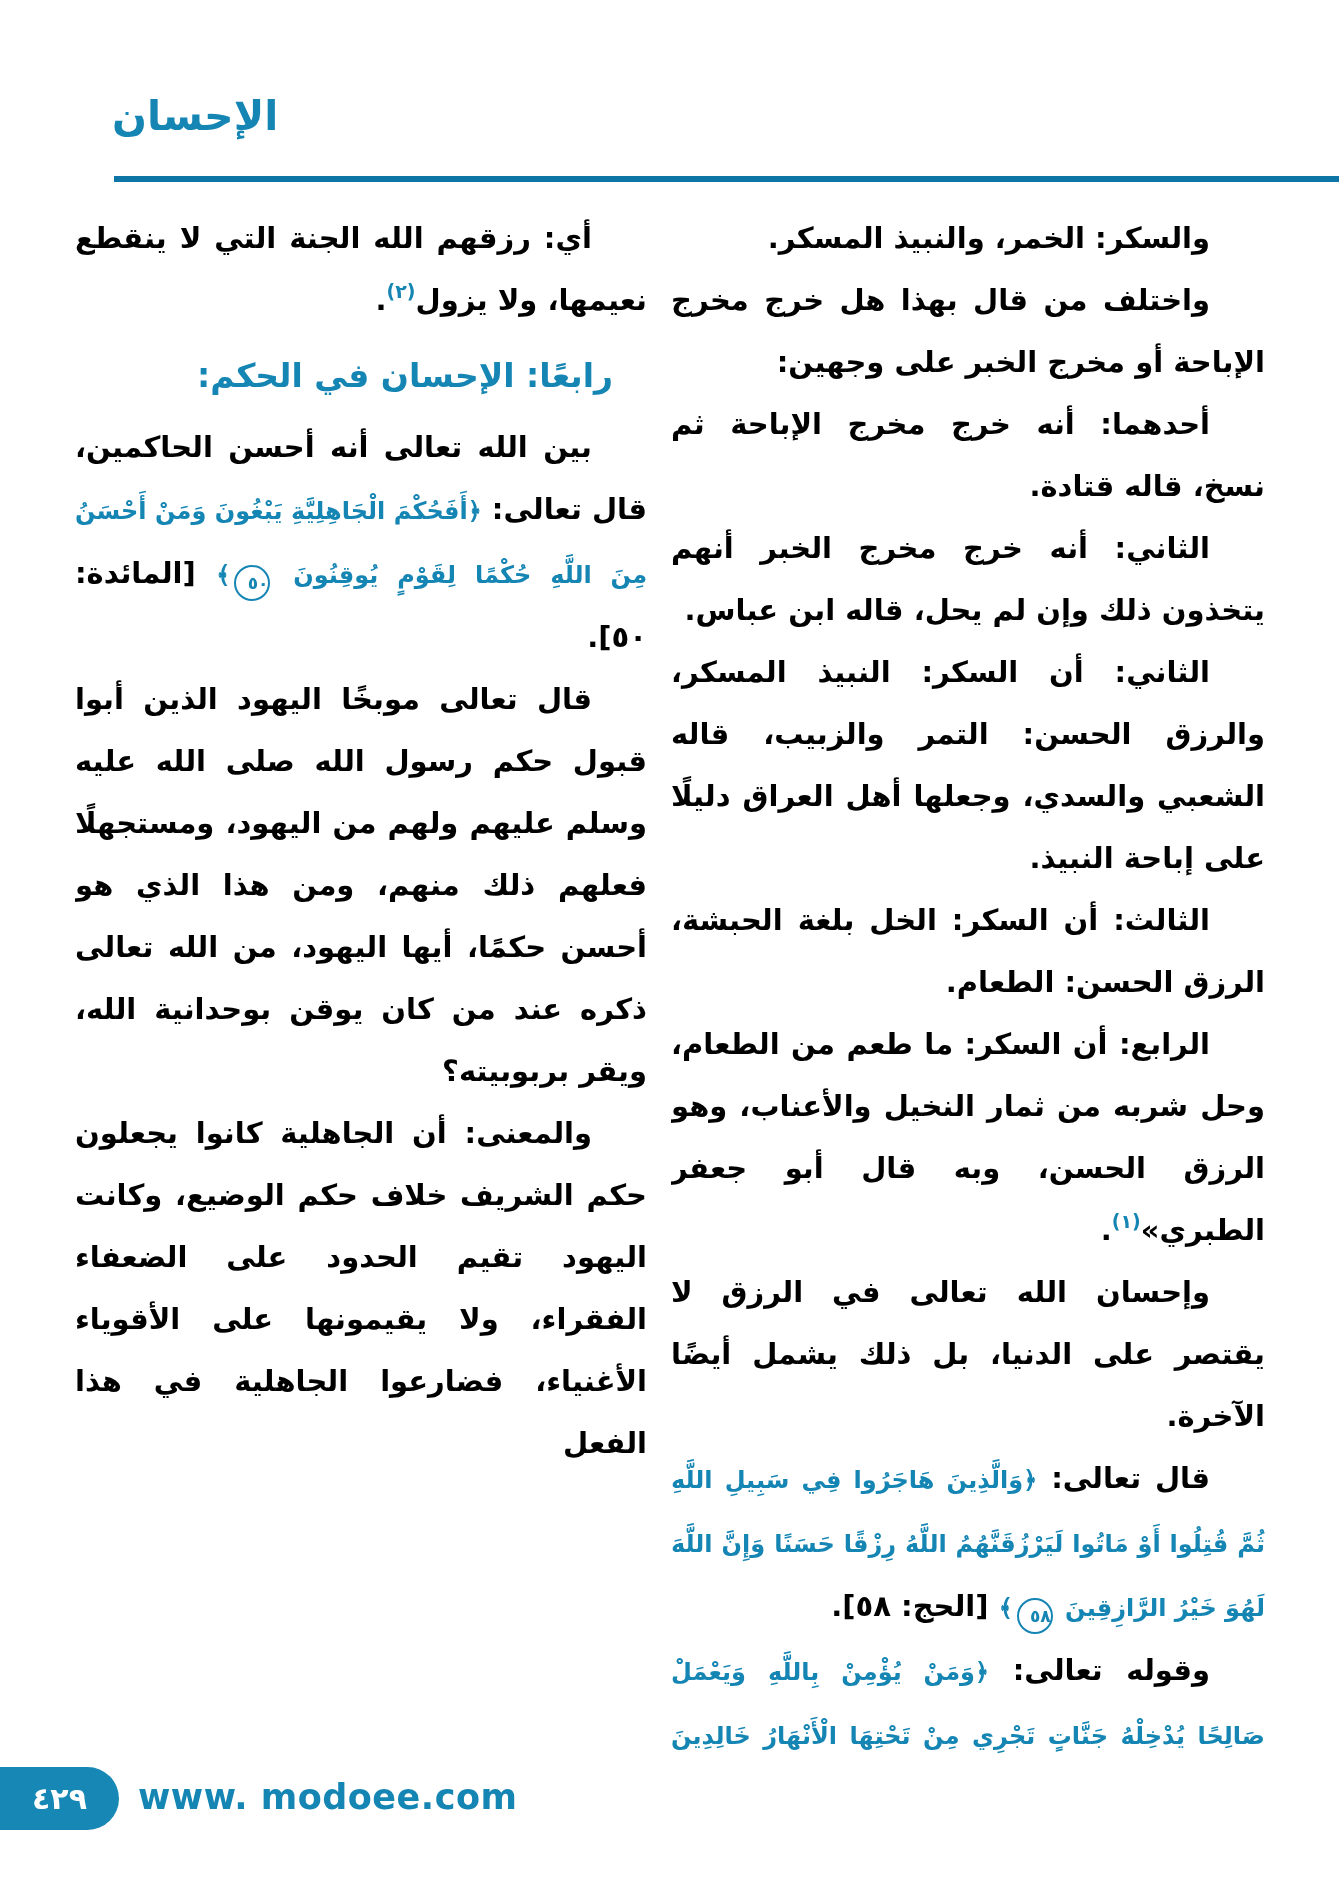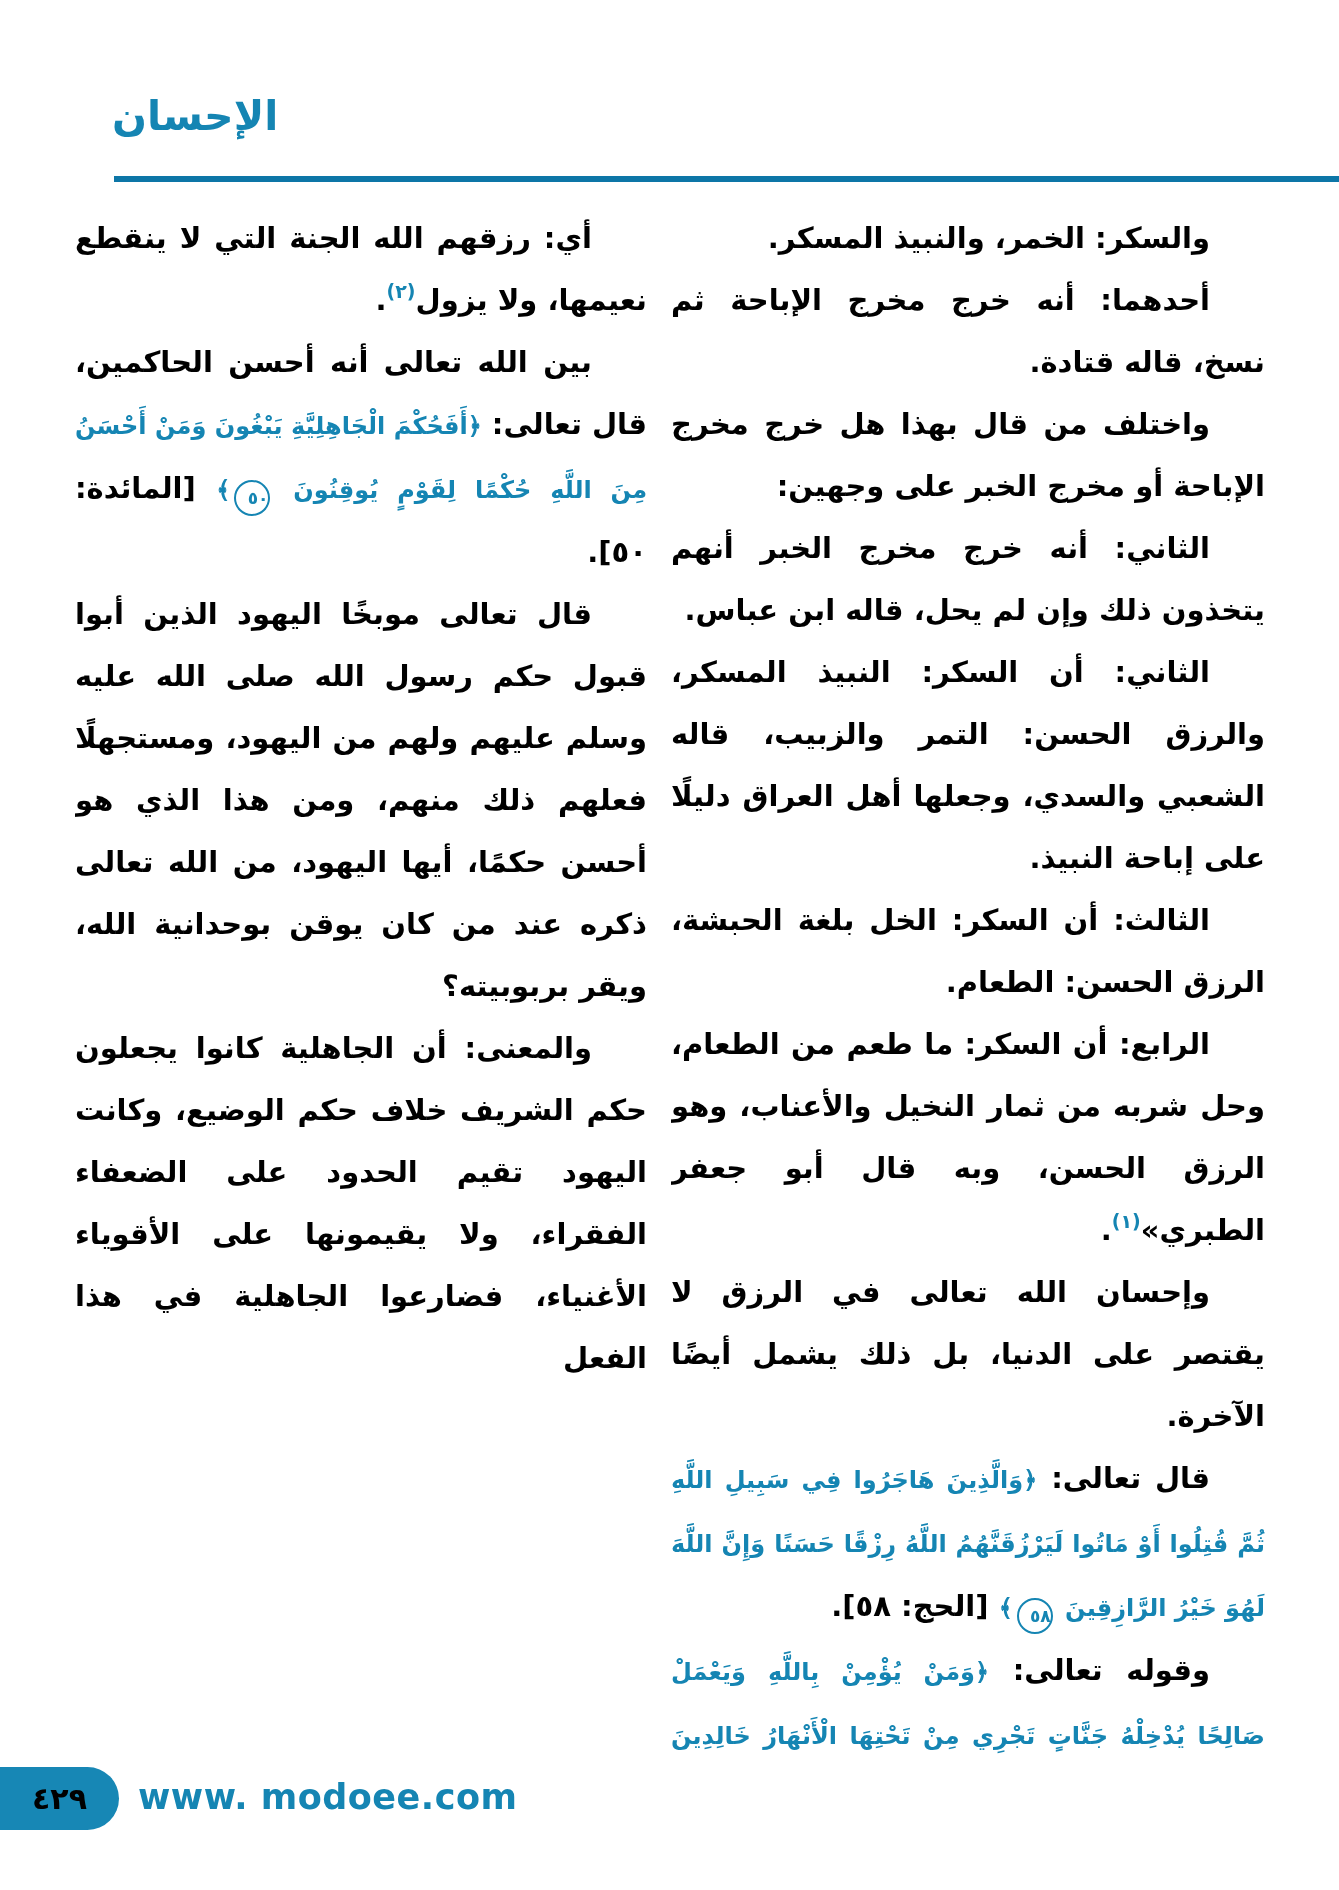--- a/index.html
+++ b/index.html
@@ -71,21 +71,21 @@
     text-indent:0;
     vertical-align:-6px;
     margin:0 4px;
   }
   
   .page-number-badge{
     position:absolute;left:0;top:1767px;
     width:119px;height:63px;
     background:var(--badge);
     border-radius:0 32px 32px 0;
-    color:#000000;
+    color:#ffffff;
     font-size:30px;font-weight:bold;
     text-align:center;line-height:63px;
     direction:rtl;letter-spacing:5px;
   }
   .website-url{
     position:absolute;left:132px;top:1777px;
     color:var(--accent);
     font-size:35px;font-weight:bold;
     letter-spacing:0.5px;
     margin-left:6px;
@@ -98,36 +98,37 @@
 
   <div class="page-title">الإحسان</div>
 
   <div class="header-rule"></div>
 
   <div class="columns">
 
     <section class="col col-right">
       <div>
           <p class="para"><span class="seg body">والسكر: الخمر، والنبيذ المسكر.</span></p>
+          <p class="para"><span class="seg body">واختلف من قال بهذا هل خرج مخرج الإباحة أو مخرج الخبر على وجهين:</span></p>
           <p class="para"><span class="seg body">أحدهما: أنه خرج مخرج الإباحة ثم نسخ، قاله قتادة.</span></p>
-          <p class="para"><span class="seg body">واختلف من قال بهذا هل خرج مخرج الإباحة أو مخرج الخبر على وجهين:</span></p>
           <p class="para"><span class="seg body">الثاني: أنه خرج مخرج الخبر أنهم يتخذون ذلك وإن لم يحل، قاله ابن عباس.</span></p>
           <p class="para"><span class="seg body">الثاني: أن السكر: النبيذ المسكر، والرزق الحسن: التمر والزبيب، قاله الشعبي والسدي، وجعلها أهل العراق دليلًا على إباحة النبيذ.</span></p>
           <p class="para"><span class="seg body">الثالث: أن السكر: الخل بلغة الحبشة، الرزق الحسن: الطعام.</span></p>
           <p class="para"><span class="seg body">الرابع: أن السكر: ما طعم من الطعام، وحل شربه من ثمار النخيل والأعناب، وهو الرزق الحسن، وبه قال أبو جعفر الطبري»</span><span class="seg marker">(١)</span><span class="seg body">.</span></p>
           <p class="para"><span class="seg body">وإحسان الله تعالى في الرزق لا يقتصر على الدنيا، بل ذلك يشمل أيضًا الآخرة.</span></p>
           <p class="para"><span class="seg body">قال تعالى: </span><span class="seg quran">﴿وَالَّذِينَ هَاجَرُوا فِي سَبِيلِ اللَّهِ ثُمَّ قُتِلُوا أَوْ مَاتُوا لَيَرْزُقَنَّهُمُ اللَّهُ رِزْقًا حَسَنًا وَإِنَّ اللَّهَ لَهُوَ خَيْرُ الرَّازِقِينَ </span><span class="seg ayah">٥٨</span><span class="seg quran">﴾</span><span class="seg body"> [الحج: ٥٨].</span></p>
           <p class="para"><span class="seg body">وقوله تعالى: </span><span class="seg quran">﴿وَمَنْ يُؤْمِنْ بِاللَّهِ وَيَعْمَلْ صَالِحًا يُدْخِلْهُ جَنَّاتٍ تَجْرِي مِنْ تَحْتِهَا الْأَنْهَارُ خَالِدِينَ فِيهَا أَبَدًا قَدْ أَحْسَنَ اللَّهُ لَهُ رِزْقًا </span></p>
         </div>
 
     </section>
 
     <section class="col col-left">
       <div>
           <p class="para"><span class="seg body">أي: رزقهم الله الجنة التي لا ينقطع نعيمها، ولا يزول</span><span class="seg marker">(٢)</span><span class="seg body">.</span></p>
+          <p class="para heading"><span class="seg heading-text">رابعًا: الإحسان في الحكم:</span></p>
           <p class="para"><span class="seg body">بين الله تعالى أنه أحسن الحاكمين، قال تعالى: </span><span class="seg quran">﴿أَفَحُكْمَ الْجَاهِلِيَّةِ يَبْغُونَ وَمَنْ أَحْسَنُ مِنَ اللَّهِ حُكْمًا لِقَوْمٍ يُوقِنُونَ </span><span class="seg ayah">٥٠</span><span class="seg quran">﴾</span><span class="seg body"> [المائدة: ٥٠].</span></p>
           <p class="para"><span class="seg body">قال تعالى موبخًا اليهود الذين أبوا قبول حكم رسول الله صلى الله عليه وسلم عليهم ولهم من اليهود، ومستجهلًا فعلهم ذلك منهم، ومن هذا الذي هو أحسن حكمًا، أيها اليهود، من الله تعالى ذكره عند من كان يوقن بوحدانية الله، ويقر بربوبيته؟</span></p>
           <p class="para"><span class="seg body">والمعنى: أن الجاهلية كانوا يجعلون حكم الشريف خلاف حكم الوضيع، وكانت اليهود تقيم الحدود على الضعفاء الفقراء، ولا يقيمونها على الأقوياء الأغنياء، فضارعوا الجاهلية في هذا الفعل</span></p>
         </div>
 
     </section>
 
   </div>
 
   <div class="page-number-badge">٤٢٩</div>

